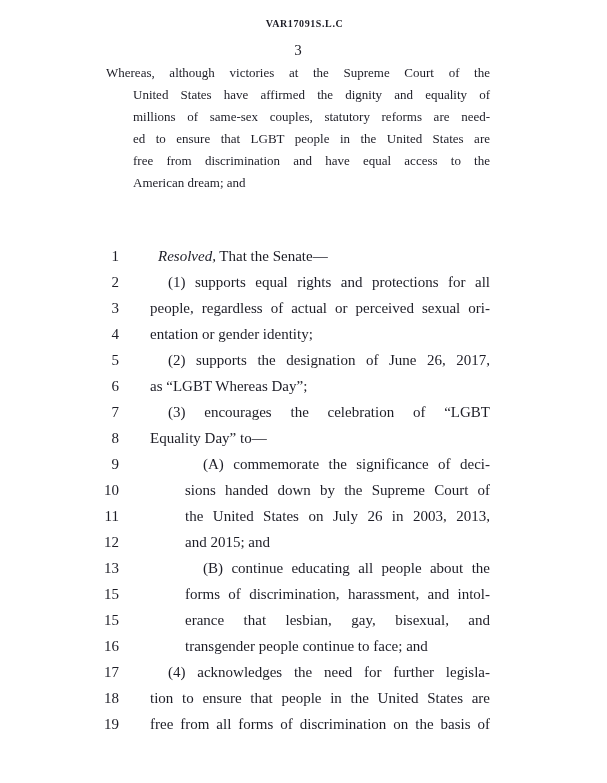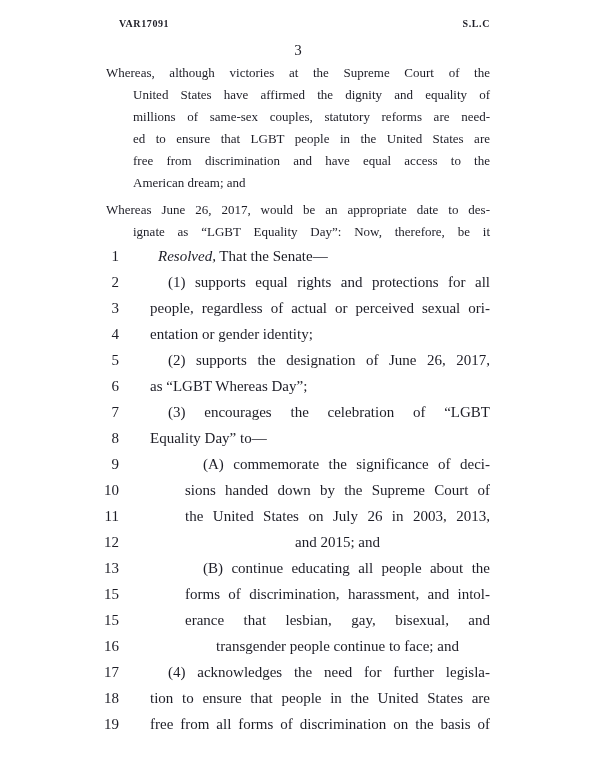--- a/index.html
+++ b/index.html
@@ -12,21 +12,21 @@
     color: #1d1d26;
     overflow: hidden;
     margin: 0 auto;
   }
   .header {
     position: absolute;
     top: 18px;
     left: 119px;
     right: 117px;
     display: flex;
-    justify-content: space-between;
+    justify-content: center;
     font-size: 10px;
     font-weight: bold;
     letter-spacing: 0.6px;
   }
   .page-number {
     position: absolute;
     top: 42px;
     left: 106px;
     width: 384px;
     text-align: center;
@@ -60,44 +60,40 @@
   .ltext {
     position: absolute;
     left: 150px;
     width: 340px;
     box-sizing: border-box;
   }
   .ind-resolved { text-indent: 8px; }
   .ind-p1f { text-indent: 18px; }
   .ind-p1c { }
   .ind-p2f { padding-left: 35px; text-indent: 18px; }
-  .ind-p2c { padding-left: 35px; text-align: center; }
+  .ind-p2c { padding-left: 35px; }
   .ltext em { font-style: italic; margin-top: 24px; }
 </style>
 </head>
 <body>
 
 <div class="page">
   <div class="header">
     <span>VAR17091</span>
     <span>S.L.C</span>
   </div>
   <div class="page-number">3</div>
   <div class="whereas" id="whereas-container">
       <div class="wpara">
         <div class="wline just">Whereas, although victories at the Supreme Court of the</div>
         <div class="wline cont just">United States have affirmed the dignity and equality of</div>
         <div class="wline cont just">millions of same-sex couples, statutory reforms are need-</div>
         <div class="wline cont just">ed to ensure that LGBT people in the United States are</div>
         <div class="wline cont just">free from discrimination and have equal access to the</div>
         <div class="wline cont">American dream; and</div>
-      </div>
-      <div class="wpara">
-        <div class="wline just">Whereas June 26, 2017, would be an appropriate date to des-</div>
-        <div class="wline cont just">ignate as “LGBT Equality Day”: Now, therefore, be it</div>
       </div>
     </div>
   <div class="lines" id="lines-container">
       <div class="nline">
         <span class="lnum">1</span>
         <div class="ltext ind-resolved"><em>Resolved,</em><span> That the Senate—</span></div>
       </div>
       <div class="nline">
         <span class="lnum">2</span>
         <div class="ltext ind-p1f just">(1) supports equal rights and protections for all</div>

